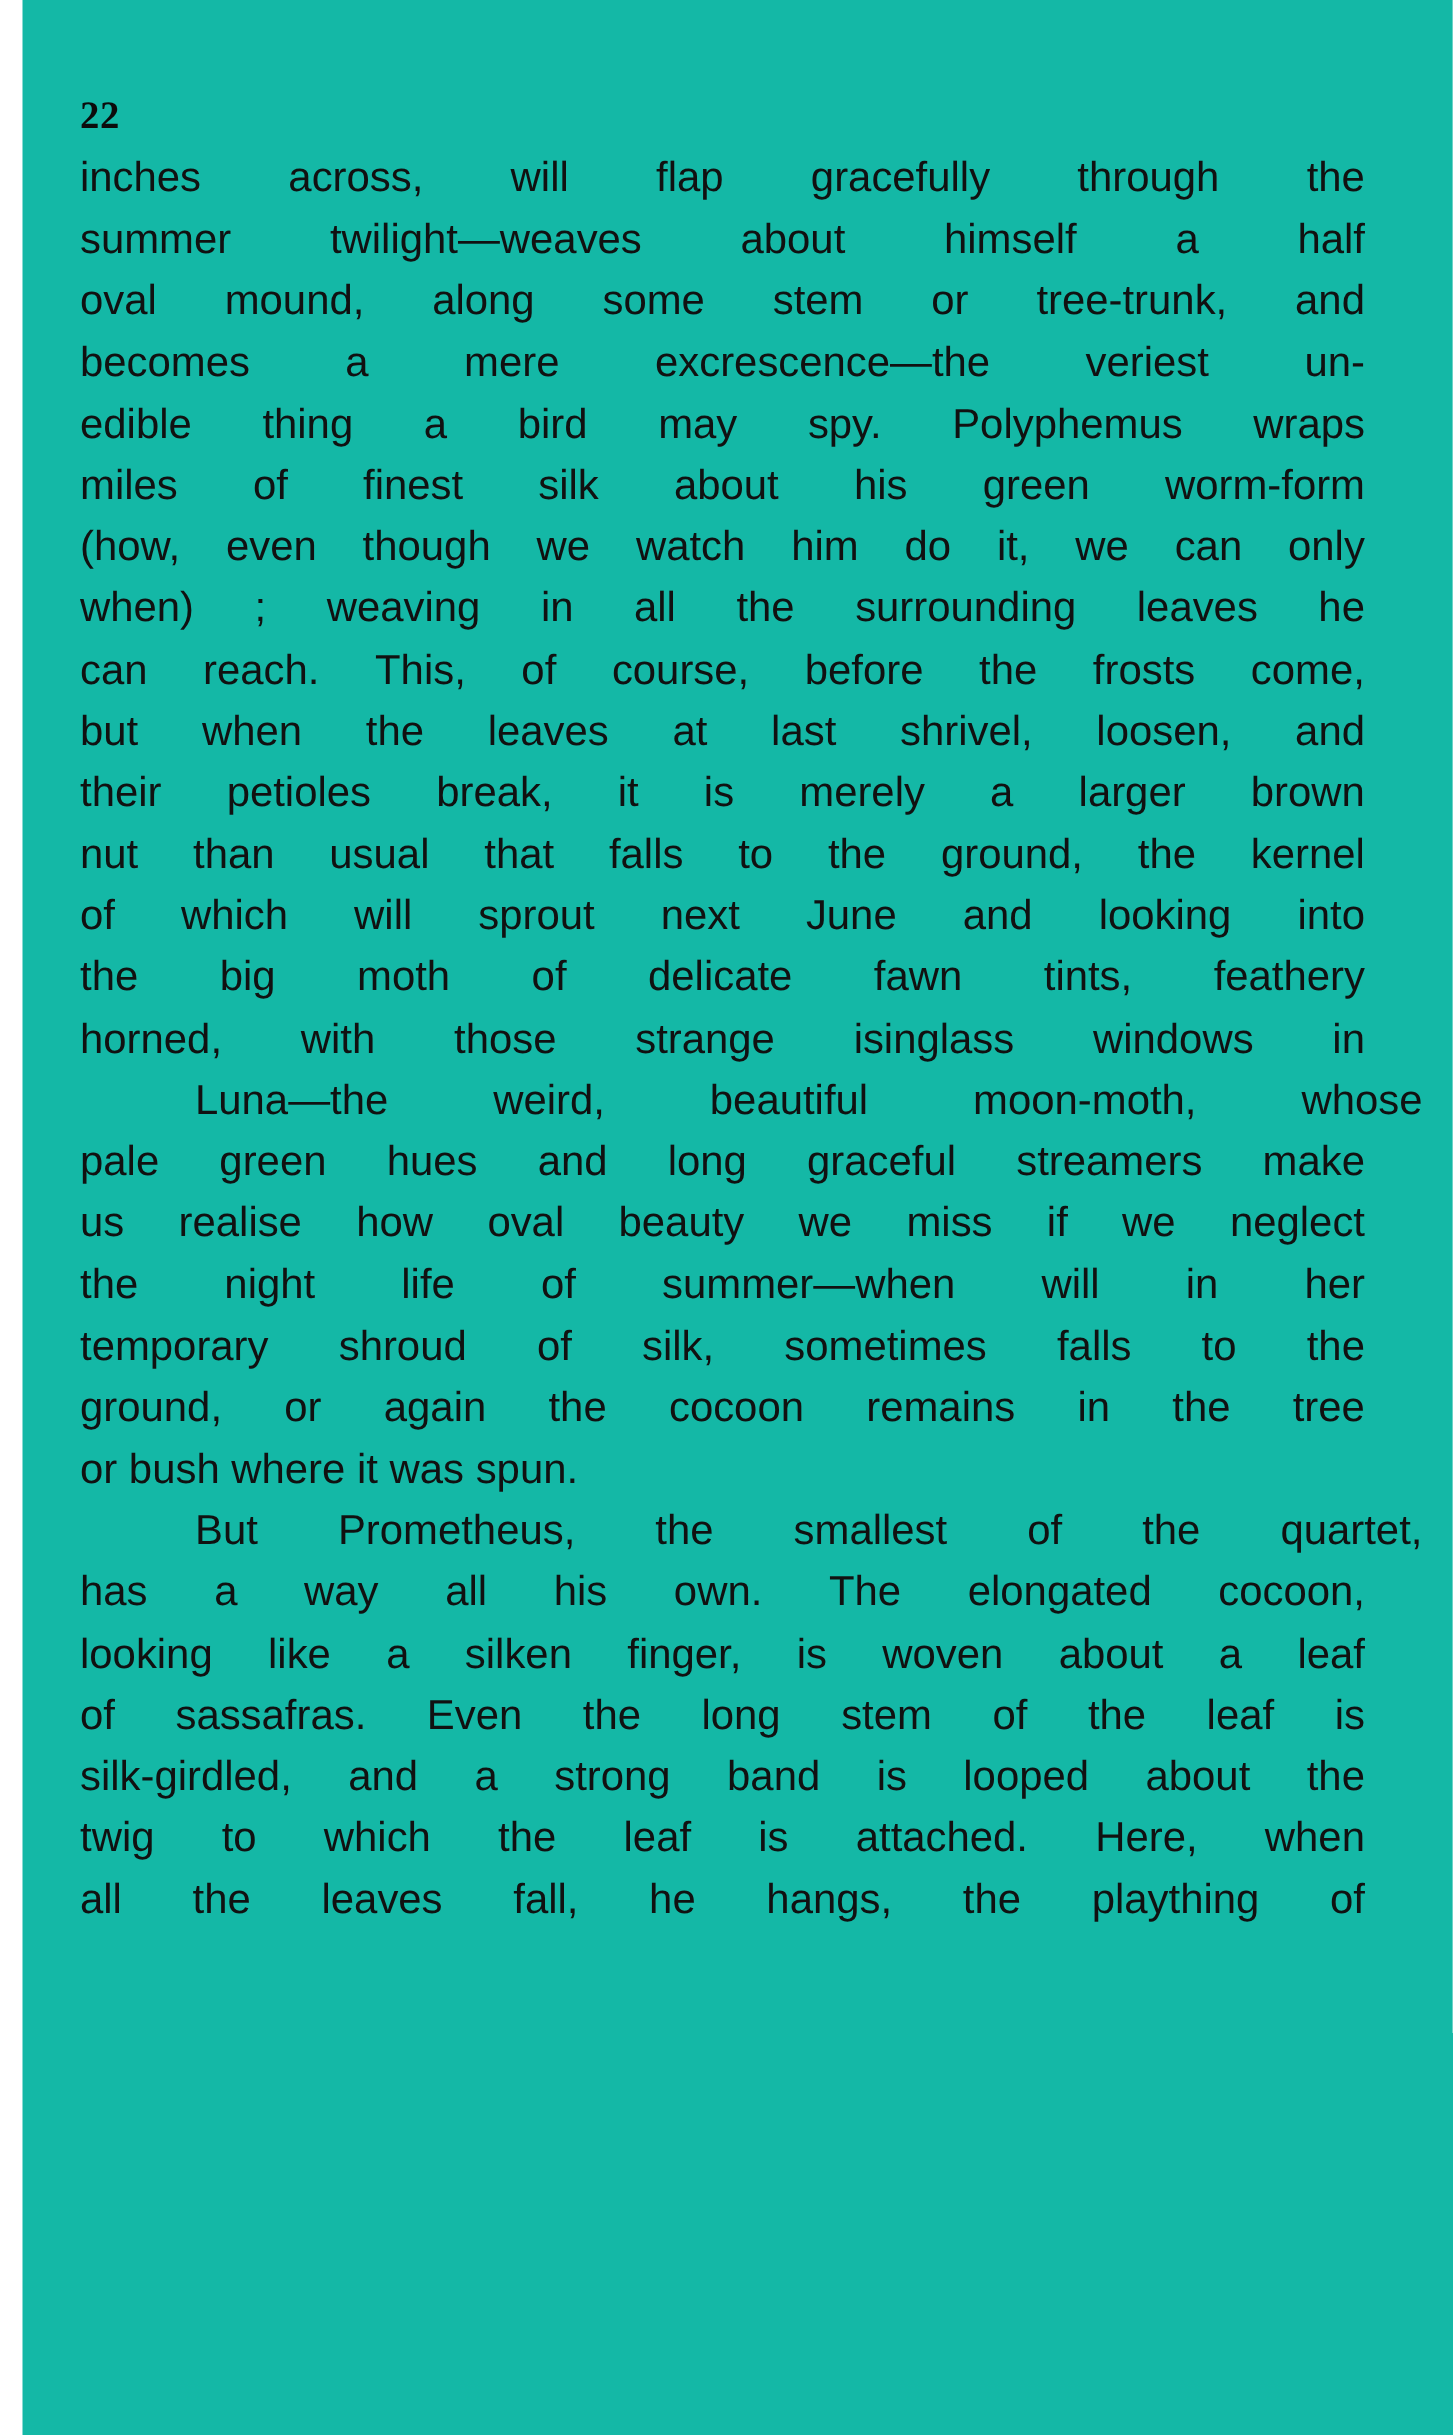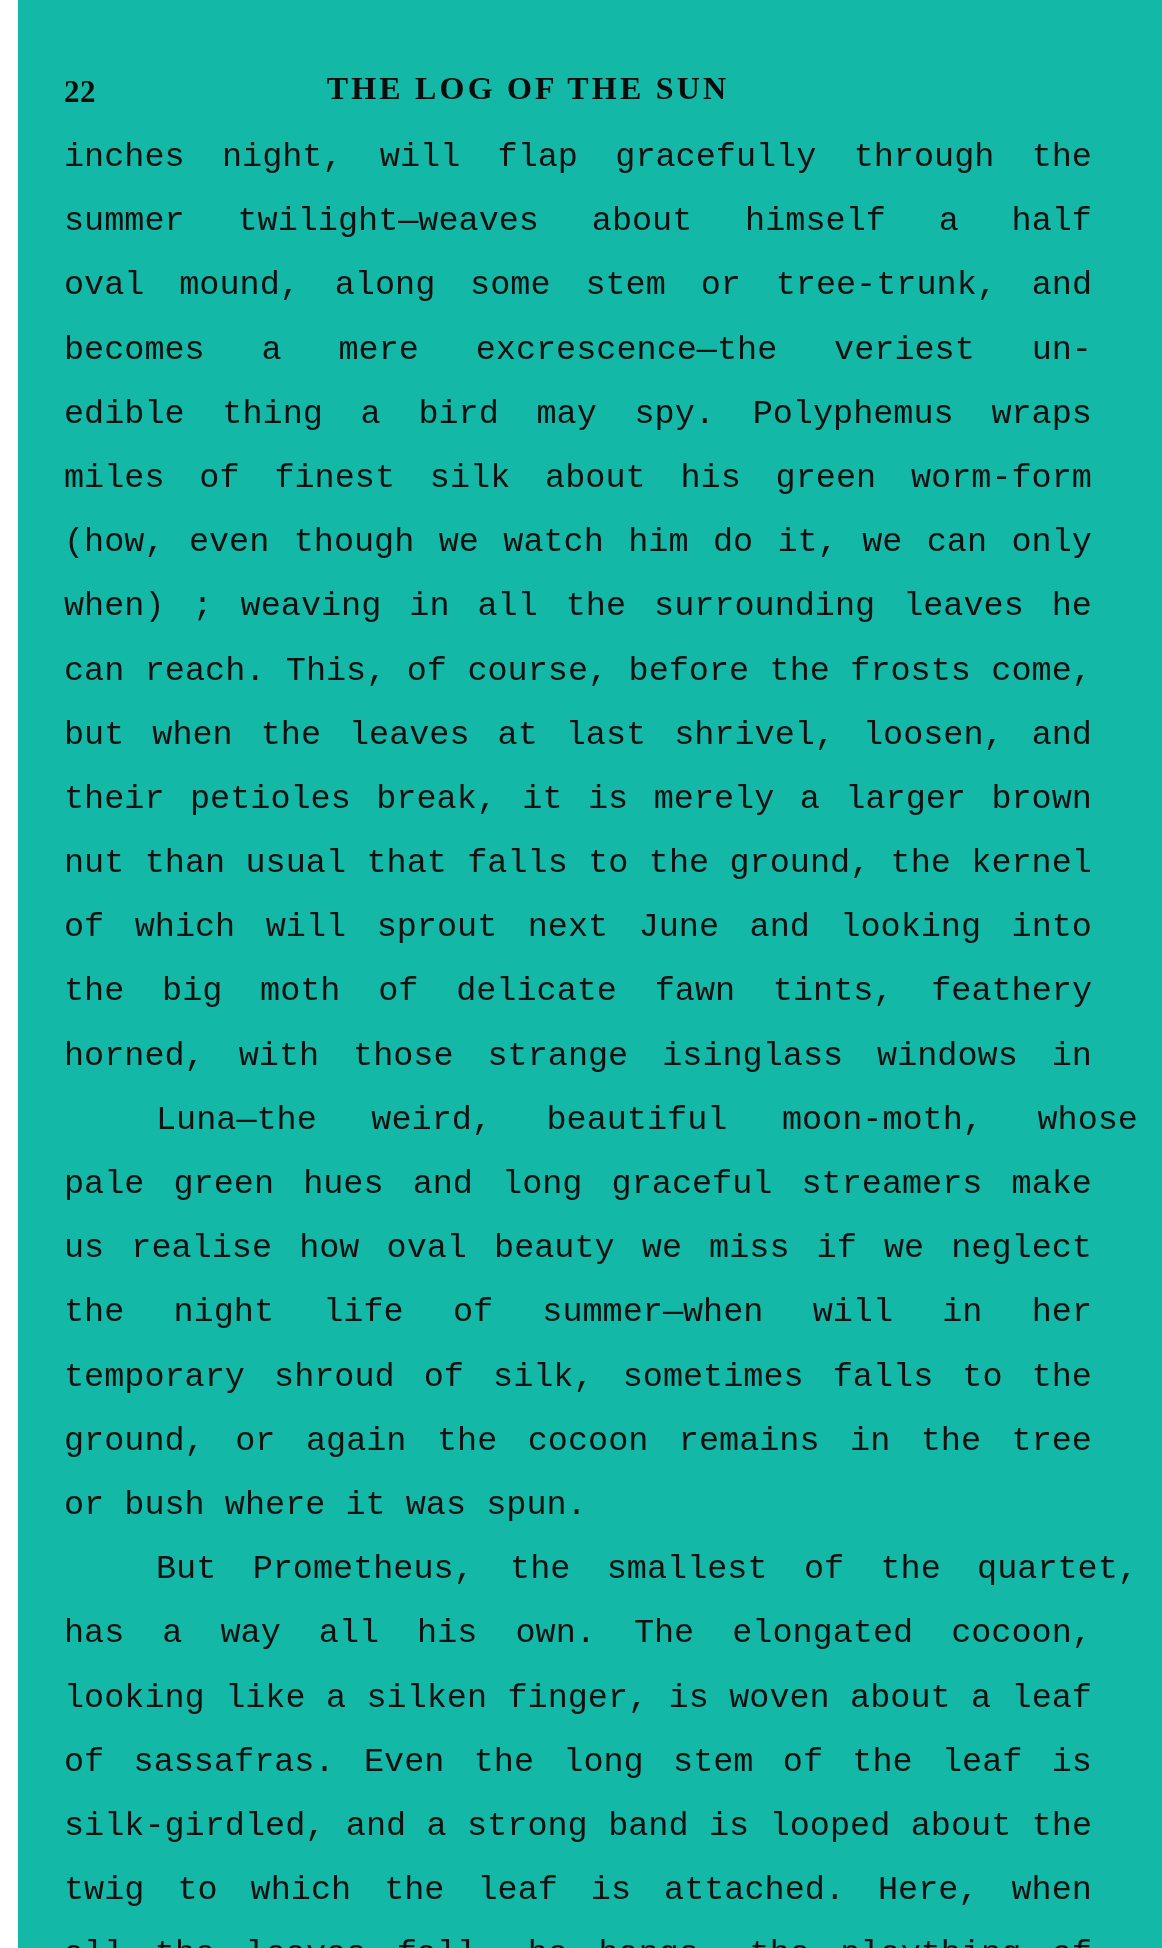--- a/index.html
+++ b/index.html
@@ -54,23 +54,22 @@
     position: absolute;
     left: 46px;
     top: 118px;
     width: 1040px;
   }
   .line {
     font-size: 33.5px;
     line-height: 49.2px;
     height: 49.2px;
     white-space: nowrap;
-    font-family: Liberation Mono, monospace;
+    font-family: Liberation Sans, sans-serif;
     color: #111111;
-    margin-top: 15px;
   }
   .line.justify {
     display: flex;
     justify-content: space-between;
     width: 1028px;
   }
   .line.justify > span {
     display: inline-block;
   }
   .line.plain {
@@ -84,28 +83,27 @@
     margin-left: 46px;
   }
 </style>
 </head>
 <body>
 
 <div class="page">
 
   <div class="header">
     <div class="page-number">22</div>
-    <div class="running-head">THE LOG OF THE SUN</div>
   </div>
 
   <div class="body-text" id="body-text">
       <div>
         <div class="line justify">
           <span>inches</span>
-          <span>night,</span>
+          <span>across,</span>
           <span>will</span>
           <span>flap</span>
           <span>gracefully</span>
           <span>through</span>
           <span>the</span>
         </div>
         <div class="line justify">
           <span>summer</span>
           <span>twilight—weaves</span>
           <span>about</span>

